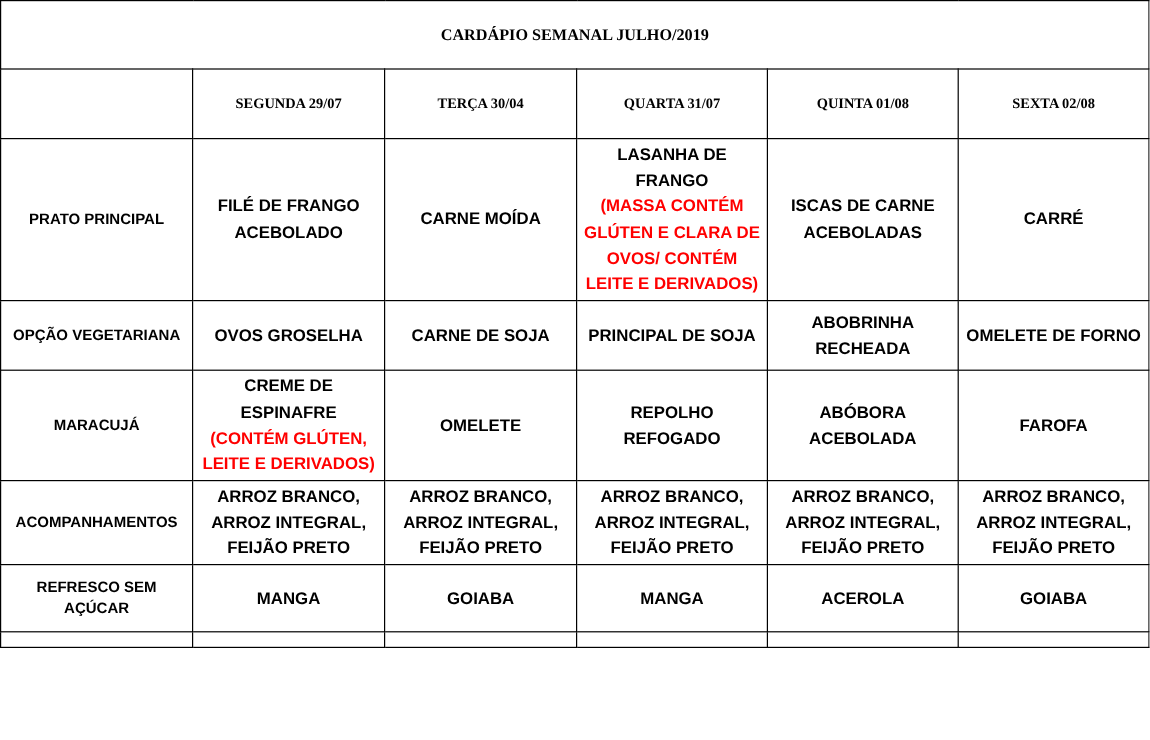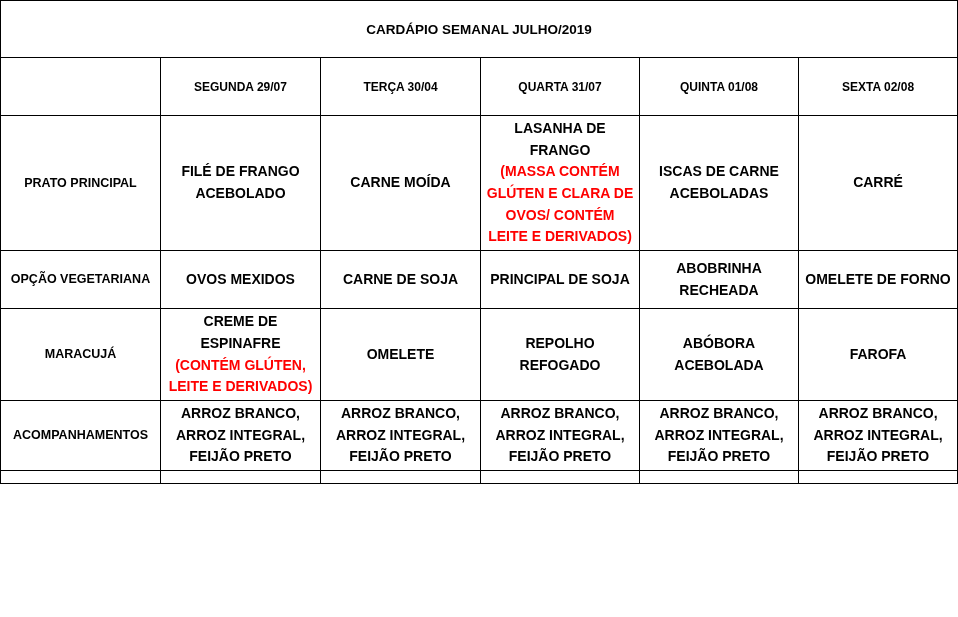--- a/index.html
+++ b/index.html
@@ -16,35 +16,35 @@
     width: 957px;
   }
   table.menu td {
     border: 1px solid #000000;
     text-align: center;
     vertical-align: middle;
     padding: 2px 4px;
     font-weight: bold;
     overflow: hidden;
   }
-  td.title-cell { font-size: 13.5px; }
+  td.title-cell { font-size: 13.5px; font-family: Liberation Serif, serif; }
   td.day-cell   { font-size: 12px; }
   td.label-cell {
     font-size: 12.5px;
     white-space: pre-line;
     line-height: 1.5;
   }
   td.menu-cell {
     font-size: 14px;
     line-height: 1.55;
   }
   .itm      { display: block; }
   .allergen { display: block; color: #FF0000; }
   tr.r-title  td { height: 57px; }
-  tr.r-head   td { height: 58px; }
+  tr.r-head   td { height: 58px; font-family: Liberation Serif, serif; }
   tr.r-0      td { height: 78px; }
   tr.r-1      td { height: 58px; }
   tr.r-2      td { height: 60px; }
   tr.r-3      td { height: 56px; }
   tr.r-4      td { height: 58px; }
   tr.r-5      td { height: 63px; }
   tr.r-6      td { height: 58px; }
   tr.r-7      td { height: 56px; }
   tr.r-empty  td { height: 13px; padding: 0; }
 </style>
@@ -91,21 +91,21 @@
           <span class="itm">ISCAS DE CARNE ACEBOLADAS</span>
         </td>
     <td class="menu-cell">
           <span class="itm">CARRÉ</span>
         </td>
   </tr>
 
   <tr class="r-1">
     <td class="label-cell">OPÇÃO VEGETARIANA</td>
     <td class="menu-cell">
-          <span class="itm">OVOS MEXIDOS</span>
+          <span class="itm">OVOS GROSELHA</span>
         </td>
     <td class="menu-cell">
           <span class="itm">CARNE DE SOJA</span>
         </td>
     <td class="menu-cell">
           <span class="itm">PRINCIPAL DE SOJA</span>
         </td>
     <td class="menu-cell">
           <span class="itm">ABOBRINHA RECHEADA</span>
         </td>
@@ -149,20 +149,38 @@
           <span class="itm">ARROZ BRANCO, ARROZ INTEGRAL, FEIJÃO PRETO</span>
         </td>
     <td class="menu-cell">
           <span class="itm">ARROZ BRANCO, ARROZ INTEGRAL, FEIJÃO PRETO</span>
         </td>
   </tr>
 
 
 
 
+  <tr class="r-7">
+    <td class="label-cell">REFRESCO SEM AÇÚCAR</td>
+    <td class="menu-cell">
+          <span class="itm">MANGA</span>
+        </td>
+    <td class="menu-cell">
+          <span class="itm">GOIABA</span>
+        </td>
+    <td class="menu-cell">
+          <span class="itm">MANGA</span>
+        </td>
+    <td class="menu-cell">
+          <span class="itm">ACEROLA</span>
+        </td>
+    <td class="menu-cell">
+          <span class="itm">GOIABA</span>
+        </td>
+  </tr>
 
   <tr class="r-empty">
     <td></td>
     <td></td>
     <td></td>
     <td></td>
     <td></td>
     <td></td>
   </tr>
 </tbody>

